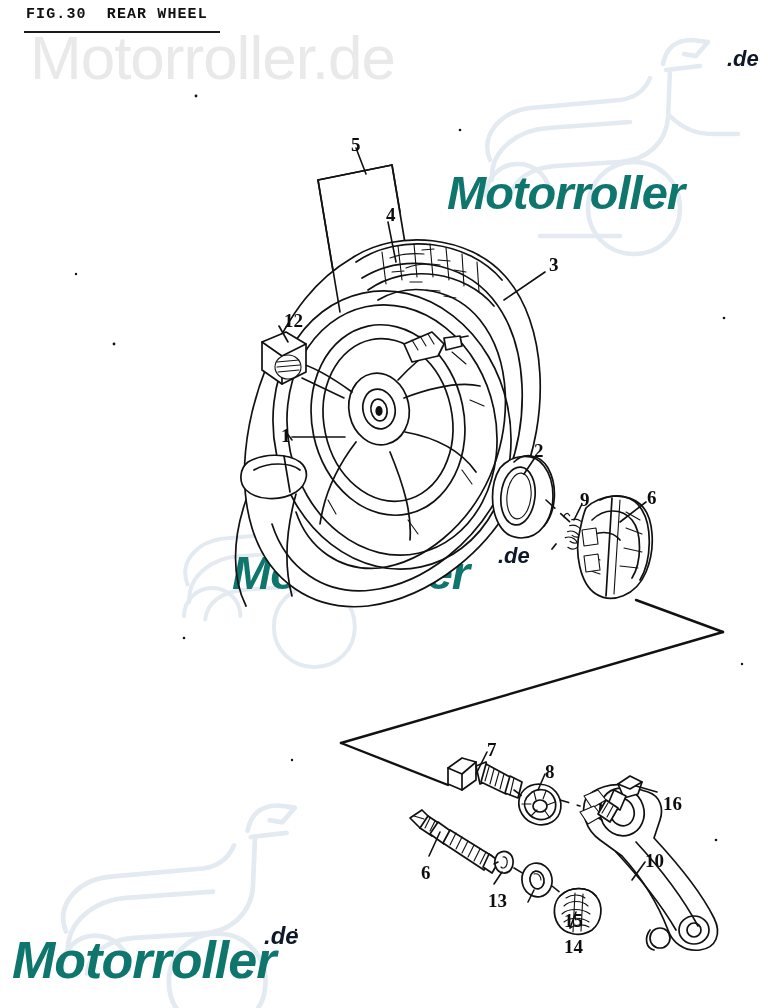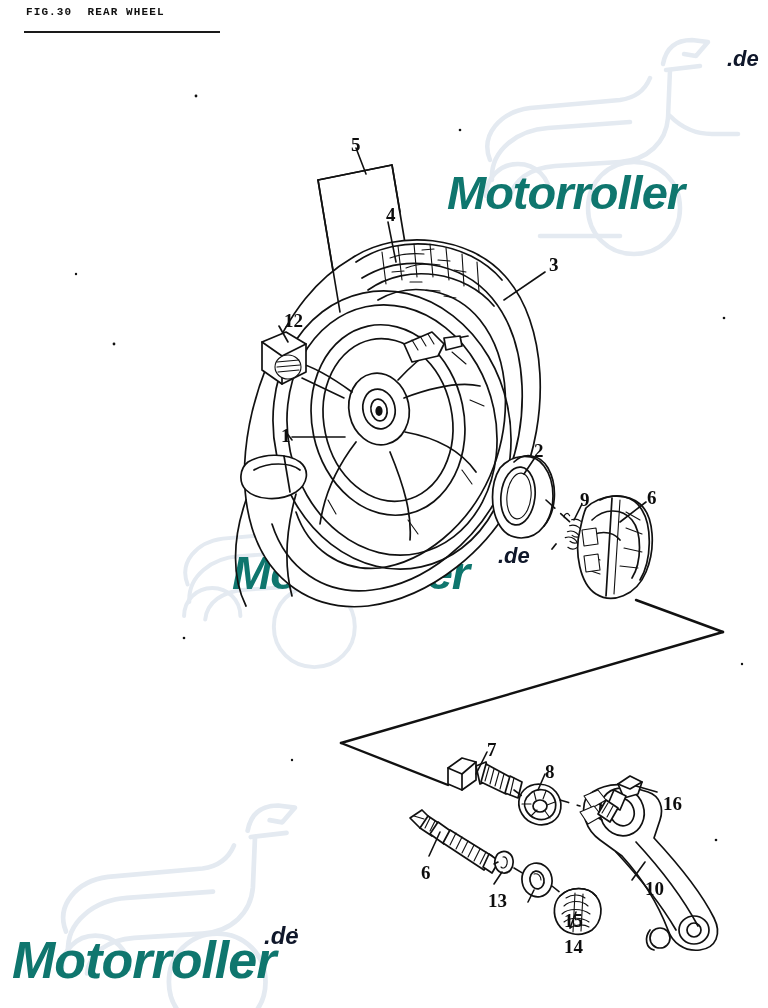--- a/index.html
+++ b/index.html
@@ -32,21 +32,21 @@
   #art-layer { z-index: 3; }
   #label-layer { z-index: 4; }
   #title-layer { z-index: 5; }
 
   
   .fig-title {
     position: absolute;
     left: 26px;
     top: 6px;
     font-family: "Liberation Mono", "DejaVu Sans Mono", monospace;
-    font-size: 11px;
+    font-size: 15px;
     letter-spacing: 1.1px;
     color: #111111;
     font-weight: 700;
     white-space: pre;
   }
   .title-rule {
     position: absolute;
     left: 24px;
     top: 31px;
     width: 196px;
@@ -113,20 +113,21 @@
     white-space: nowrap;
   }
 </style>
 </head>
 <body>
 
 <div id="page">
 
   <div class="layer" id="wm-layer">
 
+    <div class="wm-text-top">Motorroller.de</div>
 
     <svg class="layer" viewBox="0 0 768 1008">
       <g stroke="#e4eaf1" stroke-width="4.5" fill="none" stroke-linecap="round" stroke-linejoin="round">
 
         <g transform="translate(470,30) scale(1.0)">
           <path d="M20,130 C10,105 30,82 60,78 L150,70 C165,68 175,60 180,48"></path>
           <path d="M22,150 C20,120 48,100 78,98 L160,92"></path>
           <path d="M40,170 C42,150 60,138 85,136 L150,132 C178,130 196,112 198,88 L200,40"></path>
           <path d="M193,34 C196,18 206,10 222,10 L238,12 L226,26 L214,24"></path>
           <path d="M196,40 L230,36"></path>
@@ -508,21 +509,21 @@
   <div class="layer" id="label-layer">
     <span class="num" style="left:281px; top:426px;">1</span>
     <span class="num" style="left:534px; top:441px;">2</span>
     <span class="num" style="left:549px; top:255px;">3</span>
     <span class="num" style="left:386px; top:205px;">4</span>
     <span class="num" style="left:351px; top:135px;">5</span>
     <span class="num" style="left:647px; top:488px;">6</span>
     <span class="num" style="left:487px; top:740px;">7</span>
     <span class="num" style="left:545px; top:762px;">8</span>
     <span class="num" style="left:580px; top:490px;">9</span>
-    <span class="num" style="left:645px; top:879px;">10</span>
+    <span class="num" style="left:645px; top:851px;">10</span>
     <span class="num" style="left:421px; top:863px;">6</span>
     <span class="num" style="left:284px; top:311px;">12</span>
     <span class="num" style="left:488px; top:891px;">13</span>
     <span class="num" style="left:564px; top:937px;">14</span>
     <span class="num" style="left:520px; top:911px;margin-left:44px;">15</span>
     <span class="num" style="left:663px; top:794px;">16</span>
   </div>
 
   <div class="layer" id="title-layer">
     <div class="fig-title">FIG.30  REAR WHEEL</div>

